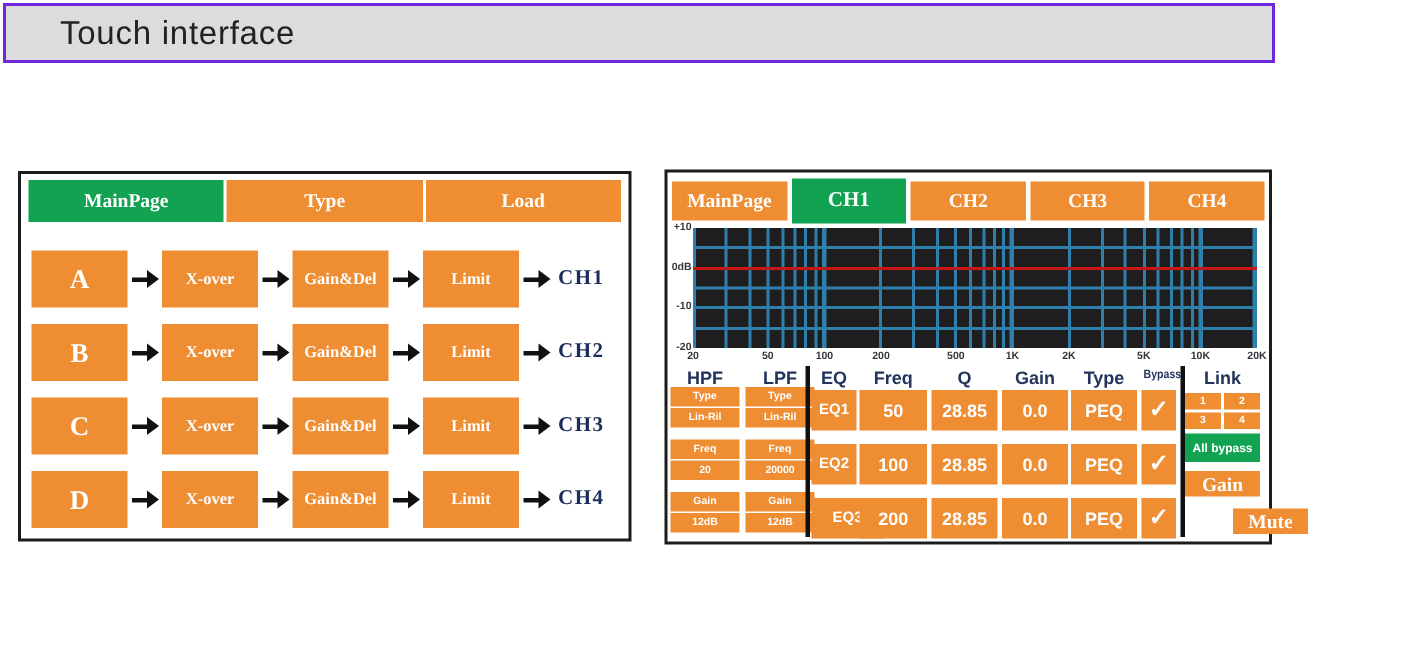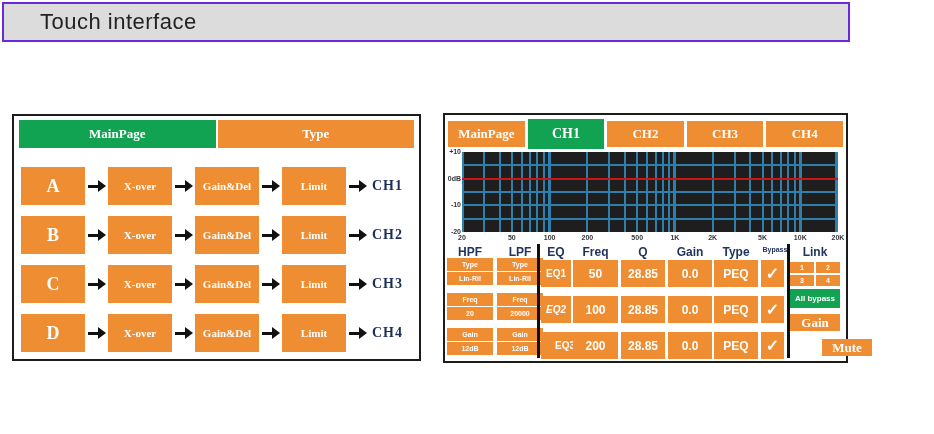--- a/index.html
+++ b/index.html
@@ -62,20 +62,21 @@
 <div id="canvas">
 
   <div class="titlebar">
     <span class="title">Touch interface</span>
   </div>
 
   <div id="left-panel" class="panel">
     <div class="tabrow" id="left-tabs">
         <div class="btn tab green">MainPage</div>
         <div class="btn tab orange">Type</div>
+        <div class="btn tab orange">Load</div>
       </div>
     <div id="left-rows">
         <div class="flow-row" style="top: 51px;">
           <div class="btn io-box orange">A</div>
           <span class="arrow"></span>
           <div class="btn block-box orange">X-over</div>
           <span class="arrow"></span>
           <div class="btn block-box orange">Gain&amp;Del</div>
           <span class="arrow"></span>
           <div class="btn block-box orange">Limit</div>
@@ -205,21 +206,21 @@
         <div class="colhead" style="left: 269px; width: 44px; top: 130px;">Type</div>
         <div class="colhead small" style="left: 316px; width: 23px; top: 130px;">Bypass</div>
         <div class="btn eqcell orange eqname" style="left: 96px; width: 30px; top: 145px;">EQ1</div>
         <div class="btn eqcell orange" style="left: 128px; width: 45px; top: 145px;">50</div>
         <div class="btn eqcell orange" style="left: 176px; width: 44px; top: 145px;">28.85</div>
         <div class="btn eqcell orange" style="left: 223px; width: 44px; top: 145px;">0.0</div>
         <div class="btn eqcell orange" style="left: 269px; width: 44px; top: 145px;">PEQ</div>
         <div class="btn eqcell orange" style="left: 316px; width: 23px; top: 145px;">
           <span class="check">✓</span>
         </div>
-        <div class="btn eqcell orange eqname" style="left: 96px; width: 30px; top: 181px; font-style: italic;">EQ2</div>
+        <div class="btn eqcell orange eqname" style="left: 96px; width: 30px; top: 181px;">EQ2</div>
         <div class="btn eqcell orange" style="left: 128px; width: 45px; top: 181px;">100</div>
         <div class="btn eqcell orange" style="left: 176px; width: 44px; top: 181px;">28.85</div>
         <div class="btn eqcell orange" style="left: 223px; width: 44px; top: 181px;">0.0</div>
         <div class="btn eqcell orange" style="left: 269px; width: 44px; top: 181px;">PEQ</div>
         <div class="btn eqcell orange" style="left: 316px; width: 23px; top: 181px;">
           <span class="check">✓</span>
         </div>
         <div class="btn eqcell orange eqname" style="left: 96px; width: 48px; top: 217px;">EQ3</div>
         <div class="btn eqcell orange" style="left: 128px; width: 45px; top: 217px;">200</div>
         <div class="btn eqcell orange" style="left: 176px; width: 44px; top: 217px;">28.85</div>

